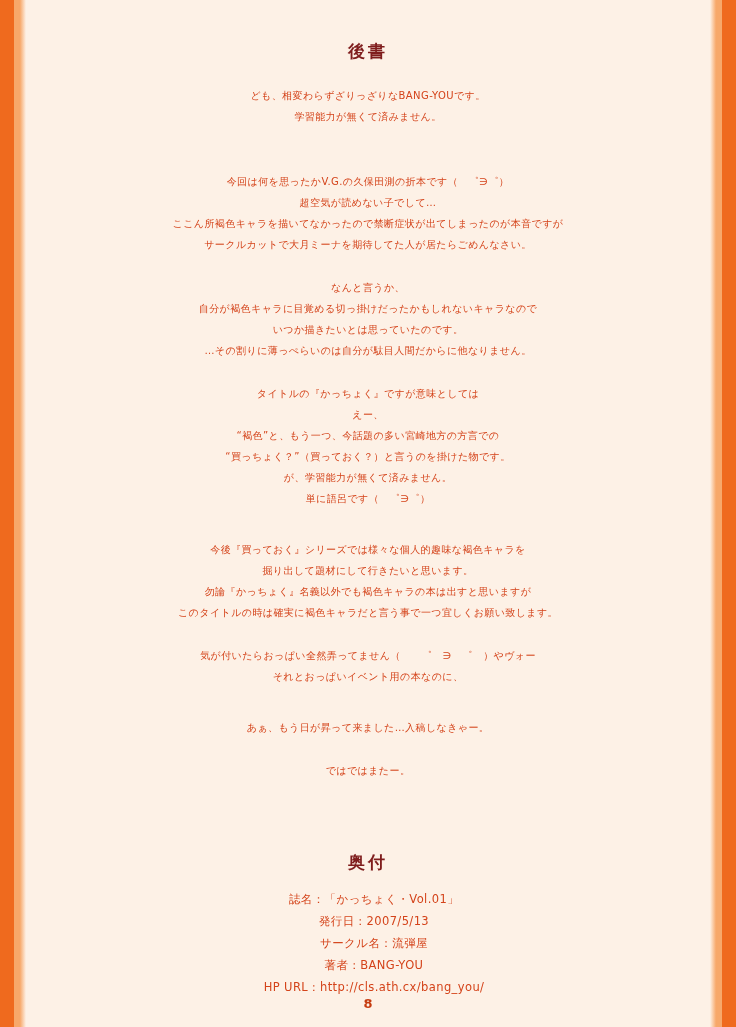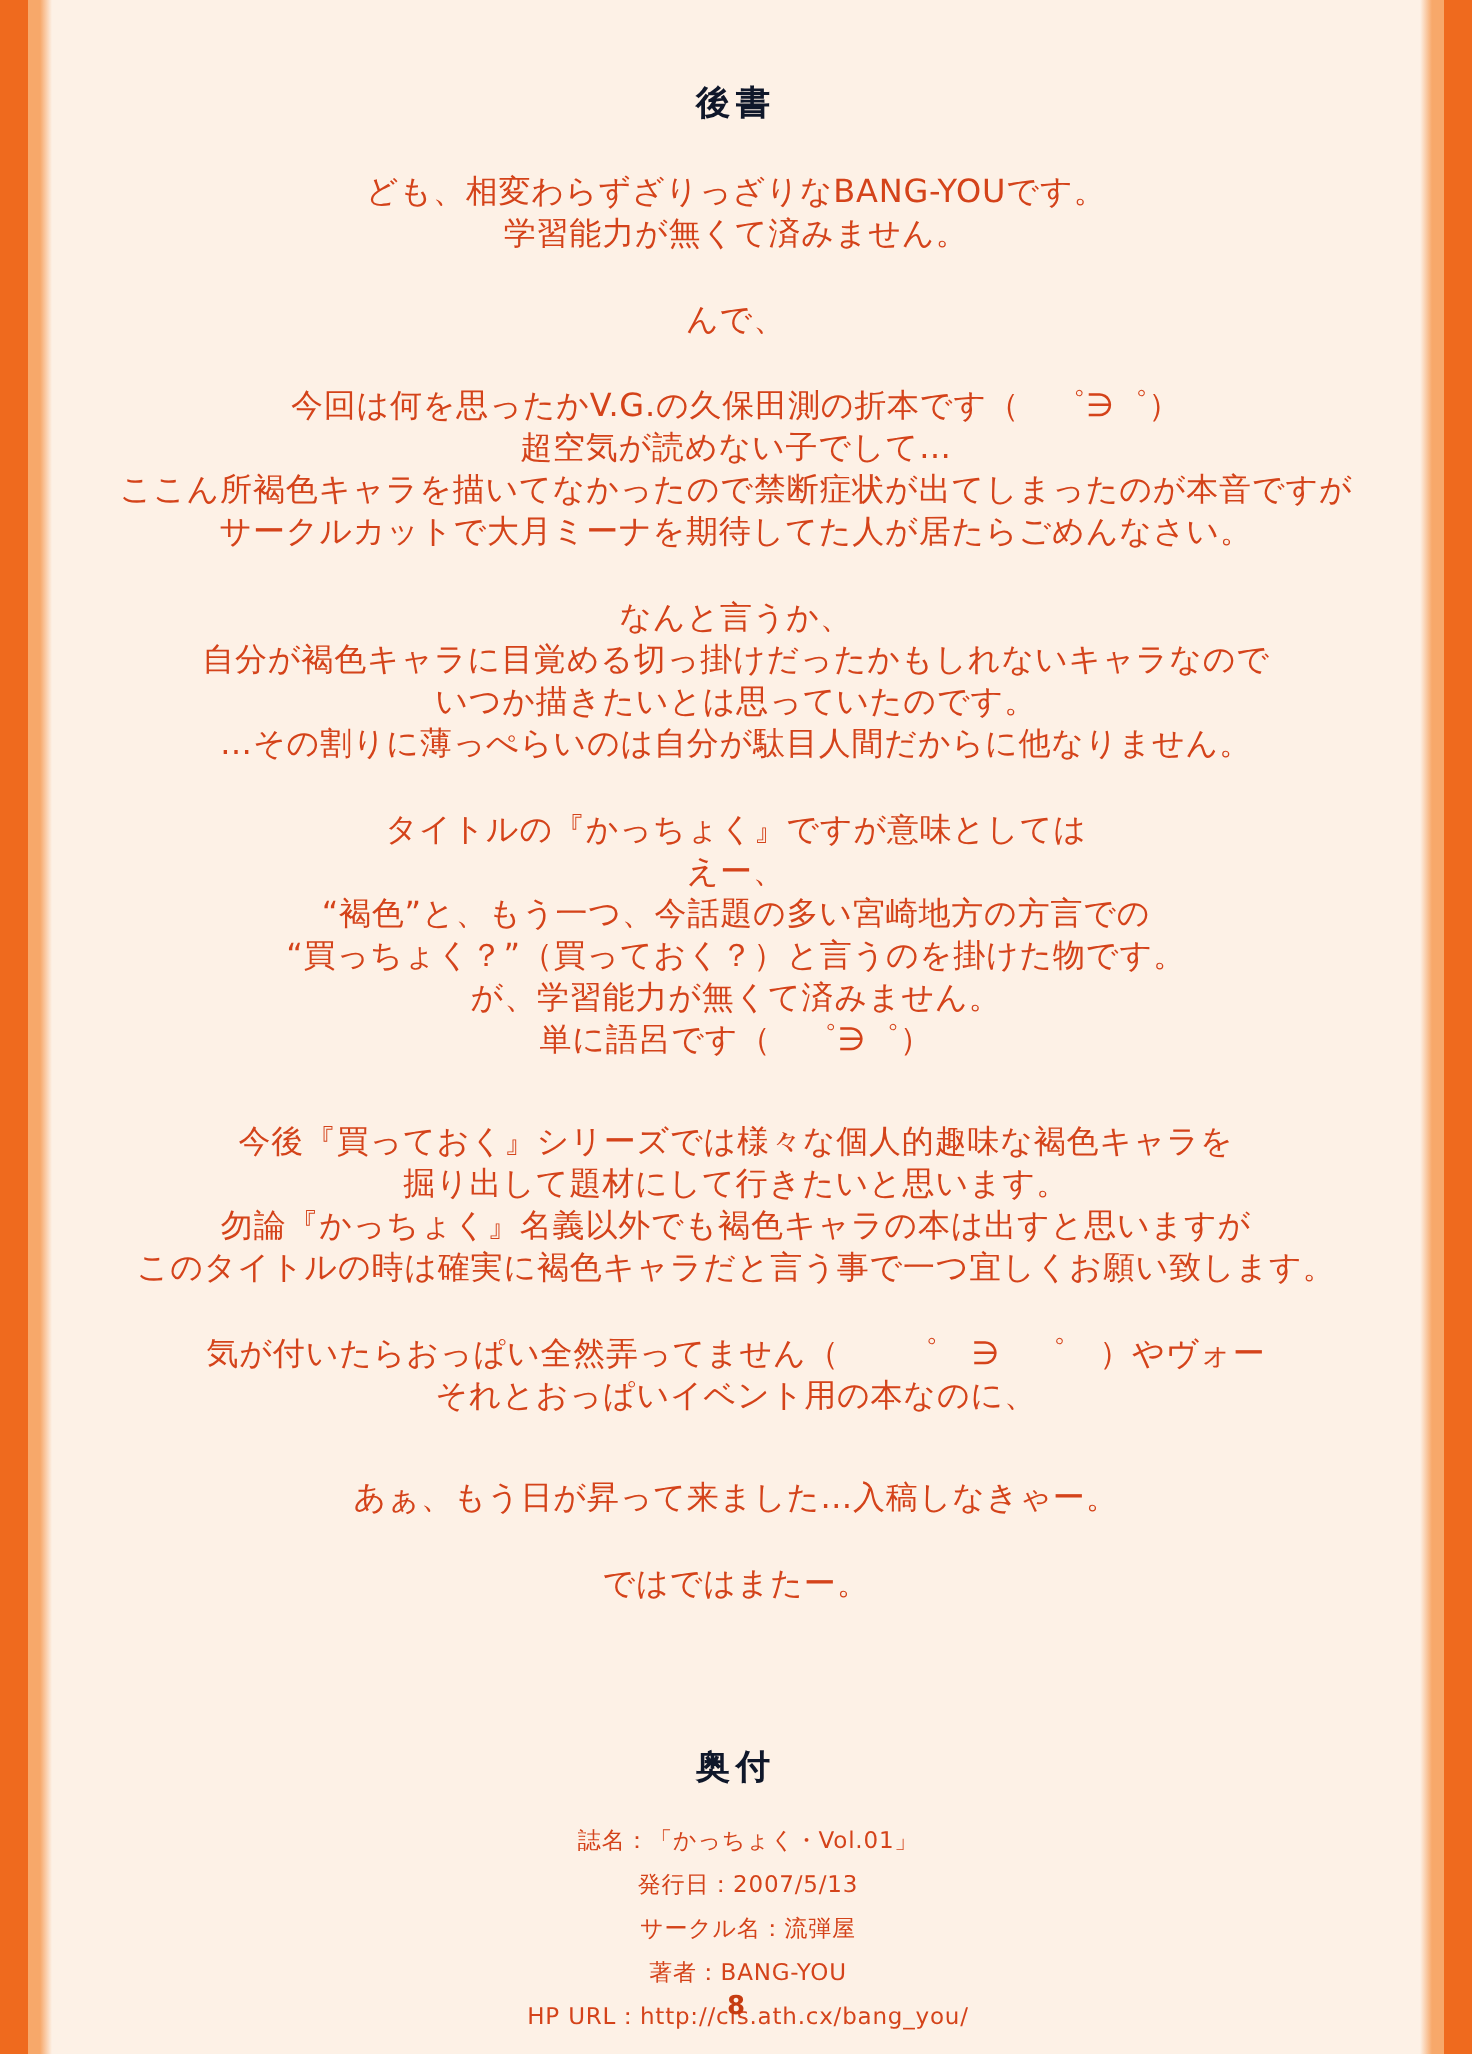--- a/index.html
+++ b/index.html
@@ -38,24 +38,24 @@
     left: 0;
     right: 0;
     top: 0;
     text-align: center;
     color: #d4431a;
   }
   .section-title {
     font-size: 17px;
     font-weight: bold;
     letter-spacing: 3px;
-    color: #0f172a;
+    color: #7f1d1d;
   }
   .para {
-    font-size: 16px;
+    font-size: 10px;
     line-height: 21px;
     letter-spacing: 0.4px;
     color: #d4431a;
   }
   .para .ln {
     display: block;
     white-space: pre;
   }
   .gap-sm { height: 14px; }
   .gap-md { height: 22px; }
@@ -91,23 +91,20 @@
 
       <div class="gap-md"></div>
 
       <div class="para">
         <span class="ln">ども、相変わらずざりっざりなBANG-YOUです。</span>
         <span class="ln">学習能力が無くて済みません。</span>
       </div>
 
       <div class="gap-md"></div>
 
-      <div class="para">
-        <span class="ln">んで、</span>
-      </div>
 
       <div class="gap-md"></div>
 
       <div class="para">
         <span class="ln">今回は何を思ったかV.G.の久保田測の折本です（　゜∋゜）</span>
         <span class="ln">超空気が読めない子でして…</span>
         <span class="ln">ここん所褐色キャラを描いてなかったので禁断症状が出てしまったのが本音ですが</span>
         <span class="ln">サークルカットで大月ミーナを期待してた人が居たらごめんなさい。</span>
       </div>
 

